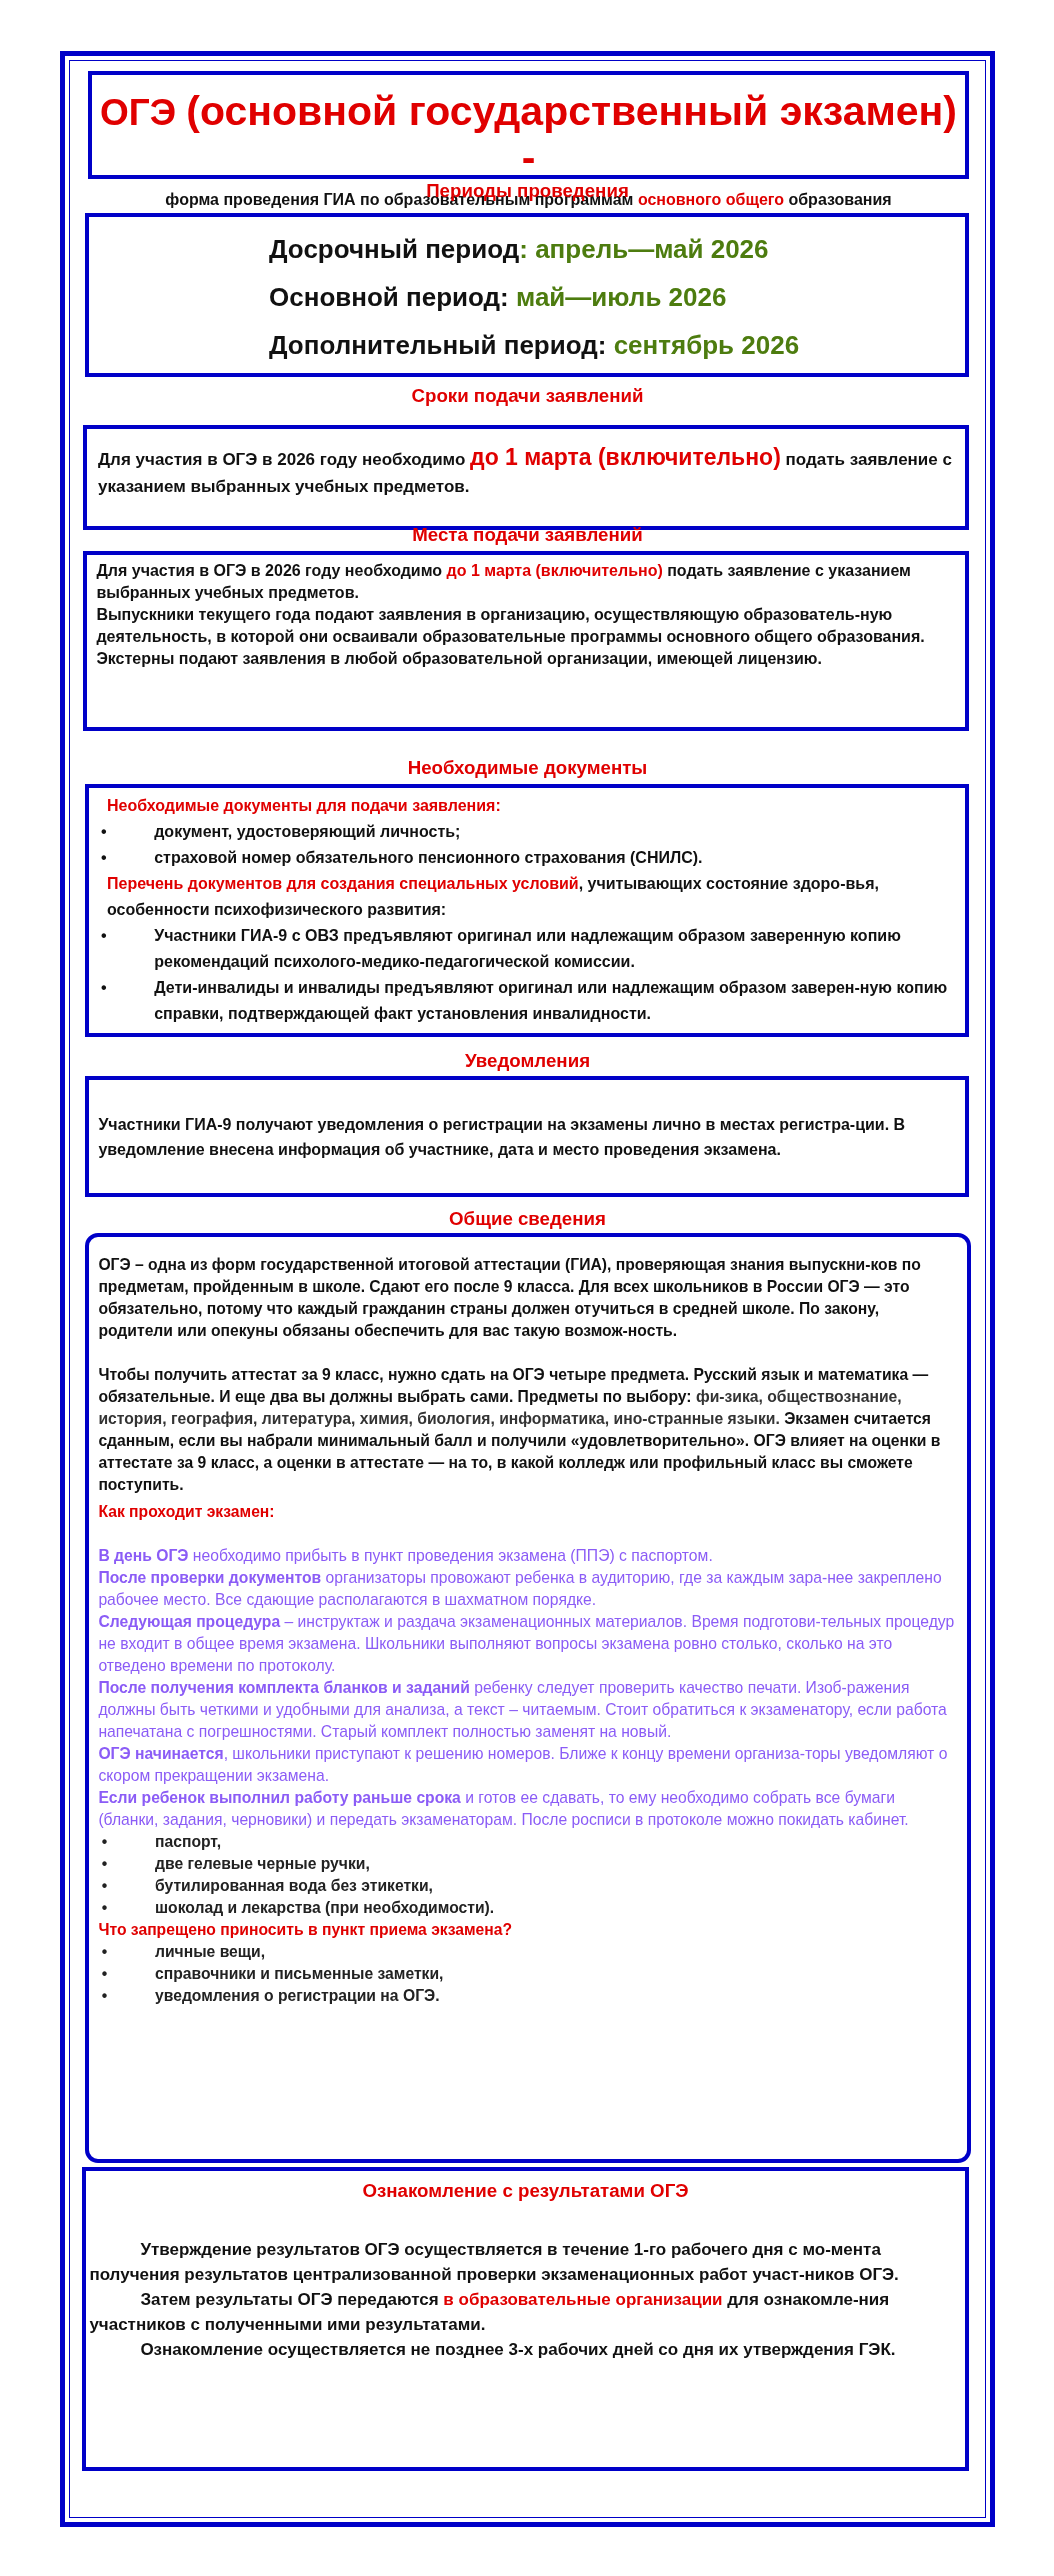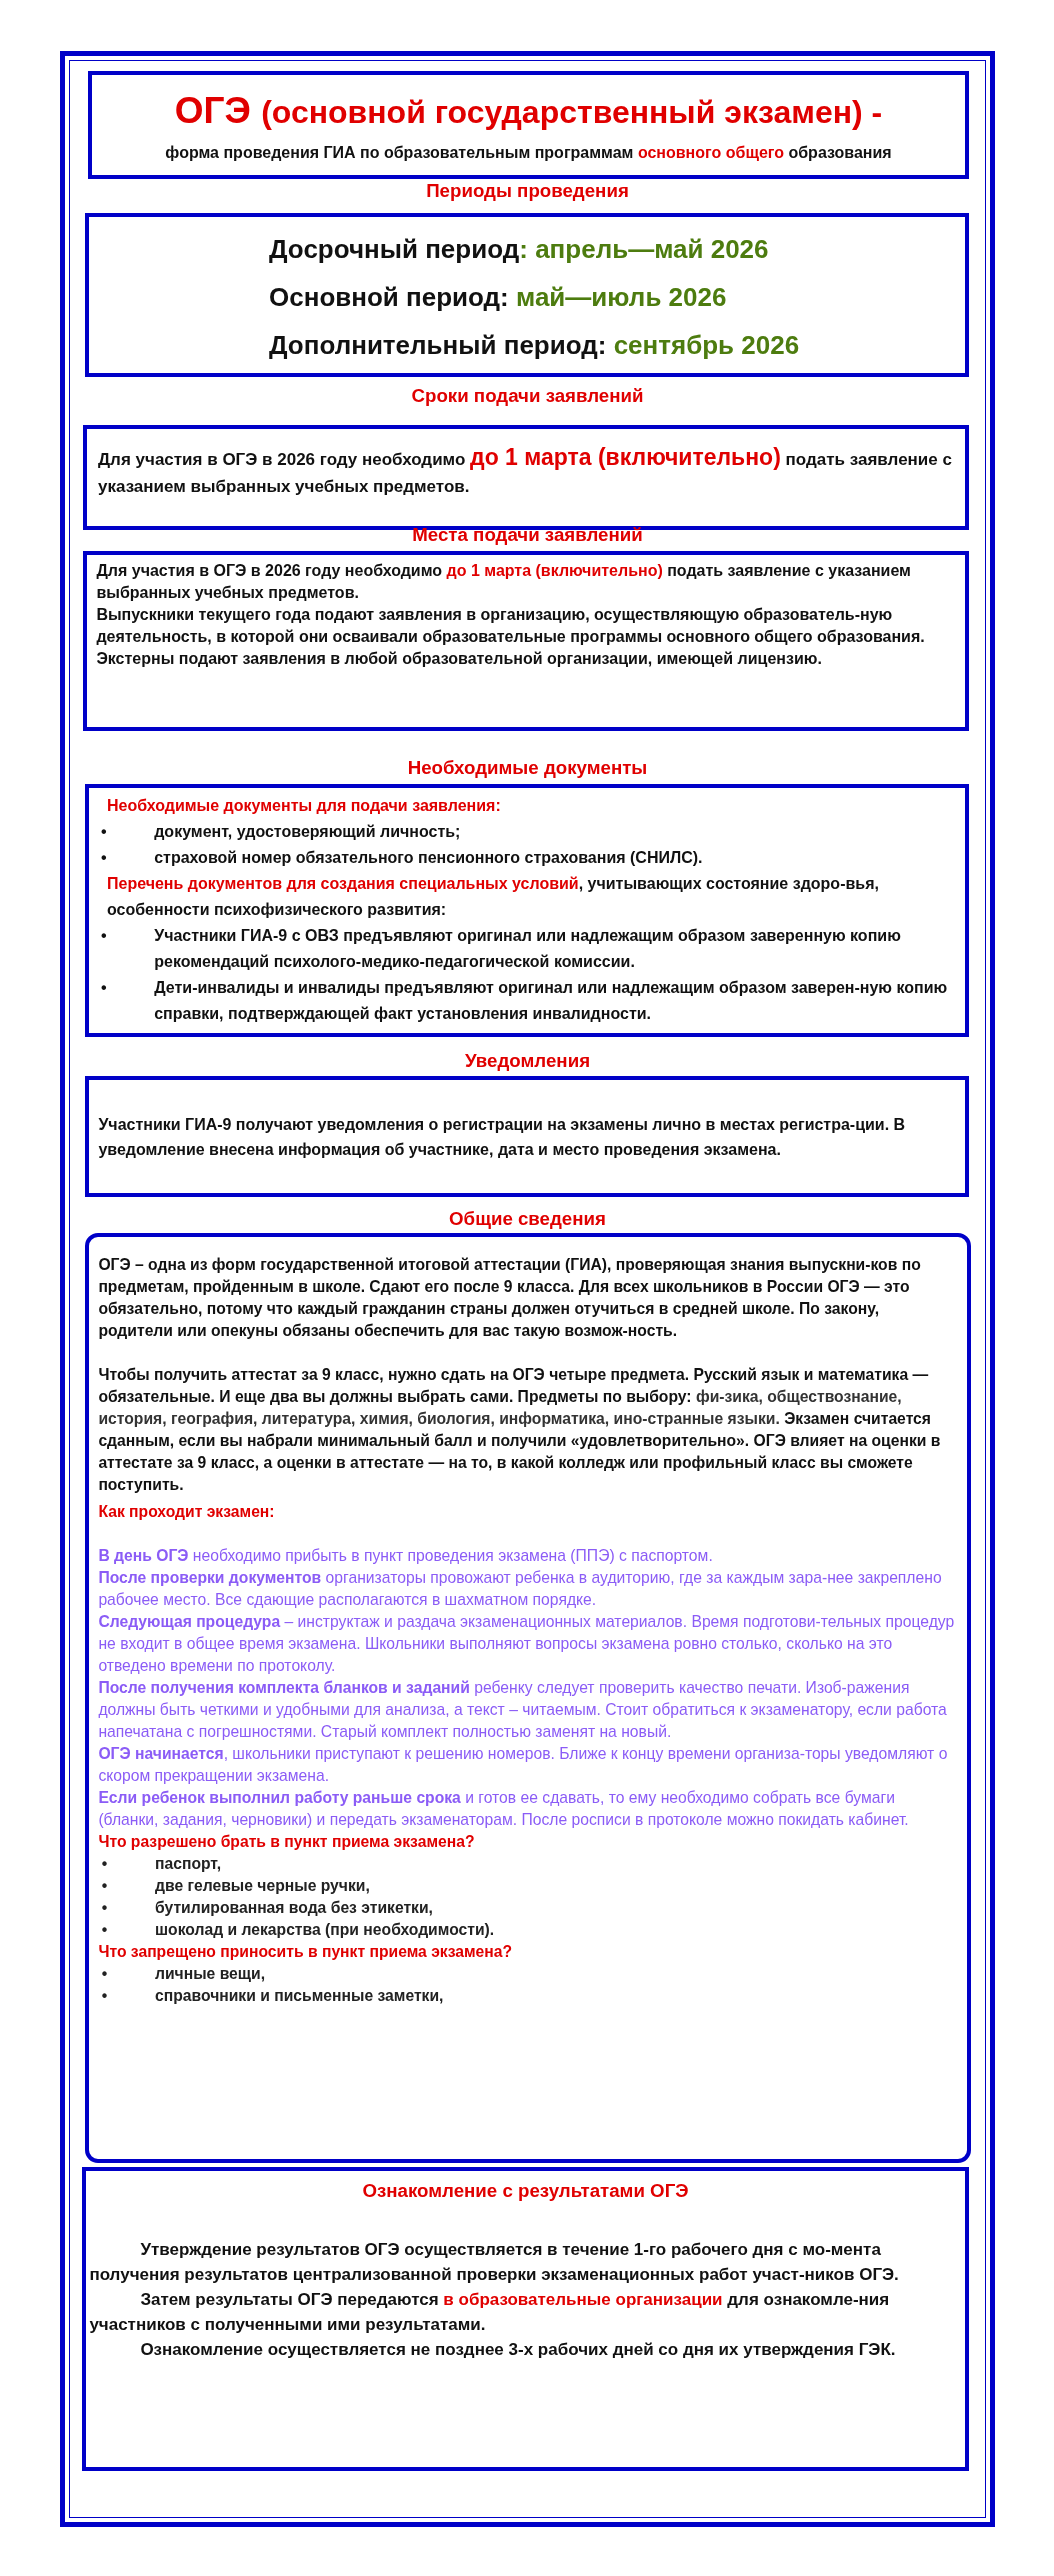--- a/index.html
+++ b/index.html
@@ -23,21 +23,21 @@
 </style>
 </head>
 <body>
 
 <div class="frame-outer">
   <div class="frame-inner"></div>
 </div>
 
 <div class="box" style="left:88px; top:71px; width:881px; height:108px; text-align:center;">
   <div style="margin-top:13.6px; color:#e00000; font-weight:bold; font-size:37px; line-height:44px;">
-    <span>ОГЭ </span><span style="font-size:32px;">(основной государственный экзамен) -</span>
+    <span>ОГЭ </span><span style="font-size:41px;">(основной государственный экзамен) -</span>
   </div>
   <div style="margin-top:10.2px; font-weight:bold; font-size:16px;">
     <span>форма проведения ГИА по образовательным программам </span><span class="red">основного общего</span><span> образования</span>
   </div>
 </div>
 
 <div class="sec-title" style="top:180px;">Периоды проведения</div>
 <div class="box" style="left:85px; top:213px; width:884px; height:164px;">
   <div style="position:absolute; left:180px; top:17px; font-size:26px; font-weight:bold;">
     <span>Досрочный период</span><span class="blue-light">: апрель—май 2026</span>
@@ -94,31 +94,31 @@
     <p style="margin-top:22px;"><span>Чтобы получить аттестат за 9 класс, нужно сдать на ОГЭ четыре предмета. Русский язык и математика — обязательные. И еще два вы должны выбрать сами. Предметы по выбору: </span><span style="color:#333;"> фи-зика, обществознание, история, география, литература, химия, биология, информатика, ино-странные языки.</span><span> Экзамен считается сданным, если вы набрали минимальный балл и получили «удовлетворительно». ОГЭ влияет на оценки в аттестате за 9 класс, а оценки в аттестате — на то, в какой колледж или профильный класс вы сможете поступить.</span></p>
     <p class="red" style="margin-top:5.1px;">Как проходит экзамен:</p>
     <div style="margin-top:22px; color:#8b5cf6;">
       <p><span>В день ОГЭ</span><span style="font-weight:normal;"> необходимо прибыть в пункт проведения экзамена (ППЭ) с паспортом.</span></p>
       <p><span>После проверки документов</span><span style="font-weight:normal;"> организаторы провожают ребенка в аудиторию, где за каждым зара-нее закреплено рабочее место. Все сдающие располагаются в шахматном порядке.</span></p>
       <p><span>Следующая процедура</span><span style="font-weight:normal;"> – инструктаж и раздача экзаменационных материалов. Время подготови-тельных процедур не входит в общее время экзамена. Школьники выполняют вопросы экзамена ровно столько, сколько на это отведено времени по протоколу.</span></p>
       <p><span>После получения комплекта бланков и заданий</span><span style="font-weight:normal;"> ребенку следует проверить качество печати. Изоб-ражения должны быть четкими и удобными для анализа, а текст – читаемым. Стоит обратиться к экзаменатору, если работа напечатана с погрешностями. Старый комплект полностью заменят на новый.</span></p>
       <p><span>ОГЭ начинается</span><span style="font-weight:normal;">, школьники приступают к решению номеров. Ближе к концу времени организа-торы уведомляют о скором прекращении экзамена.</span></p>
       <p><span>Если ребенок выполнил работу раньше срока</span><span style="font-weight:normal;"> и готов ее сдавать, то ему необходимо собрать все бумаги (бланки, задания, черновики) и передать экзаменаторам. После росписи в протоколе можно покидать кабинет.</span></p>
     </div>
-    <p class="red">Что разрешено брать в пункт приема экзамена?</p>
     <ul class="bul" style="margin-left:-3.4px; color:#222;">
       <li>паспорт,</li>
       <li>две гелевые черные ручки,</li>
       <li>бутилированная вода без этикетки,</li>
       <li>шоколад и лекарства (при необходимости).</li>
     </ul>
     <p class="red">Что запрещено приносить в пункт приема экзамена?</p>
     <ul class="bul" style="margin-left:-3.4px; color:#222;">
       <li>личные вещи,</li>
       <li>справочники и письменные заметки,</li>
+      <li>уведомления о регистрации на ОГЭ.</li>
     </ul>
   </div>
 </div>
 
 <div class="box" style="left:82px; top:2167px; width:887px; height:304px;">
   <div class="sec-title" style="top:8.5px;">Ознакомление с результатами ОГЭ</div>
   <div class="txt" style="position:absolute; left:3.4px; top:66px; right:3.4px; line-height:25px; font-size:17px;">
     <p class="indent">Утверждение результатов ОГЭ осуществляется в течение 1-го рабочего дня с мо-мента получения результатов централизованной проверки экзаменационных работ участ-ников ОГЭ.</p>
     <p class="indent"><span>Затем результаты ОГЭ передаются </span><span class="red">в образовательные организации</span><span> для ознакомле-ния участников с полученными ими результатами.</span></p>
     <p class="indent">Ознакомление осуществляется не позднее 3-х рабочих дней со дня их утверждения ГЭК.</p>

